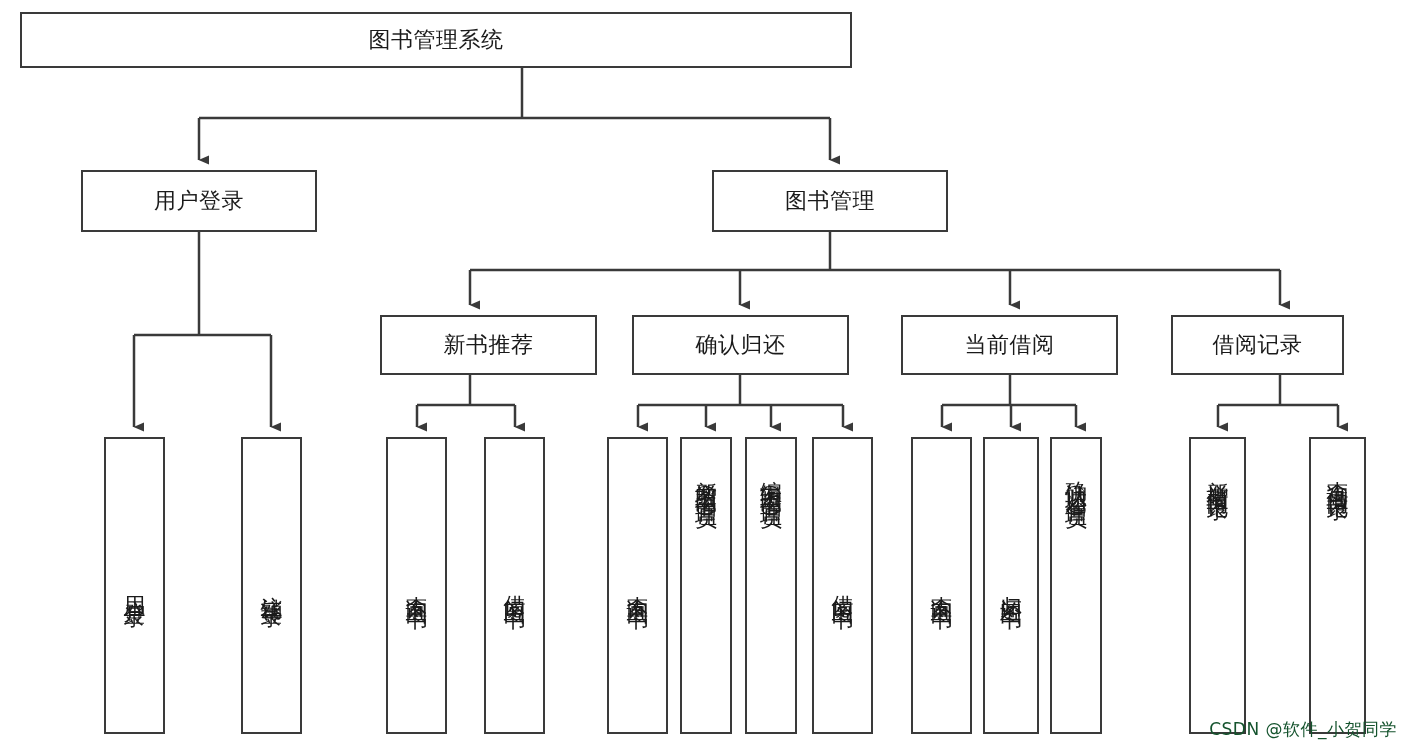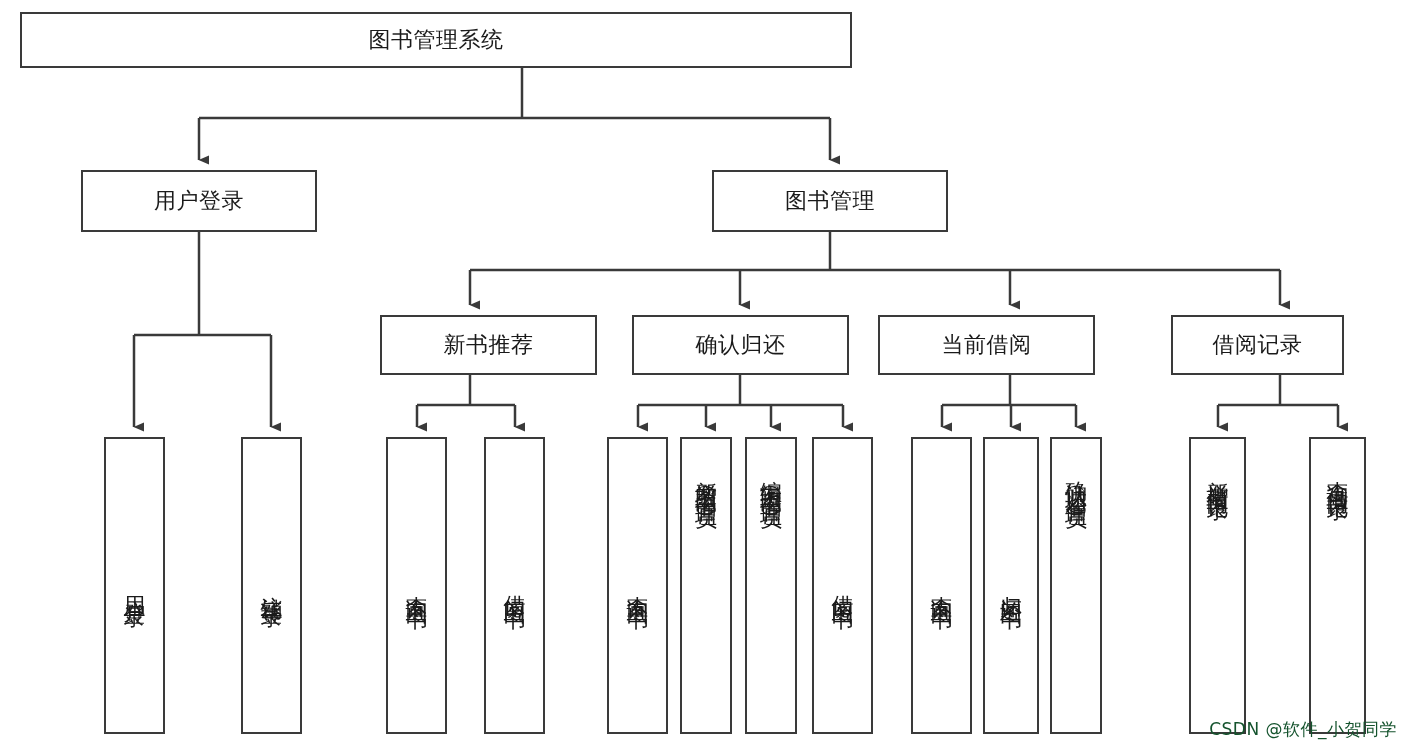--- a/index.html
+++ b/index.html
@@ -117,21 +117,21 @@
       <path d="M 1338 405 L 1338 427" marker-end="url(#arrow)"></path>
     </g>
   </svg>
 
   <div id="nodes-layer">
       <div class="node node-h" style="left: 20px; top: 12px; width: 832px; height: 56px;">图书管理系统</div>
       <div class="node node-h" style="left: 81px; top: 170px; width: 236px; height: 62px;">用户登录</div>
       <div class="node node-h" style="left: 712px; top: 170px; width: 236px; height: 62px;">图书管理</div>
       <div class="node node-h" style="left: 380px; top: 315px; width: 217px; height: 60px;">新书推荐</div>
       <div class="node node-h" style="left: 632px; top: 315px; width: 217px; height: 60px;">确认归还</div>
-      <div class="node node-h" style="left: 878px; top: 315px; width: 217px; height: 60px;">当前借阅</div>
+      <div class="node node-h" style="left: 901px; top: 315px; width: 217px; height: 60px;">当前借阅</div>
       <div class="node node-h" style="left: 1171px; top: 315px; width: 173px; height: 60px;">借阅记录</div>
       <div class="node node-v short" style="left: 104px; top: 437px; width: 61px; height: 297px;">用户登录</div>
       <div class="node node-v short" style="left: 241px; top: 437px; width: 61px; height: 297px;">注销登录</div>
       <div class="node node-v short" style="left: 386px; top: 437px; width: 61px; height: 297px;">查询图书</div>
       <div class="node node-v short" style="left: 484px; top: 437px; width: 61px; height: 297px;">借阅图书</div>
       <div class="node node-v short" style="left: 607px; top: 437px; width: 61px; height: 297px;">查询图书</div>
       <div class="node node-v" style="left: 680px; top: 437px; width: 52px; height: 297px;">新增图书（管理员）</div>
       <div class="node node-v" style="left: 745px; top: 437px; width: 52px; height: 297px;">编辑图书（管理员）</div>
       <div class="node node-v short" style="left: 812px; top: 437px; width: 61px; height: 297px;">借阅图书</div>
       <div class="node node-v short" style="left: 911px; top: 437px; width: 61px; height: 297px;">查询图书</div>

